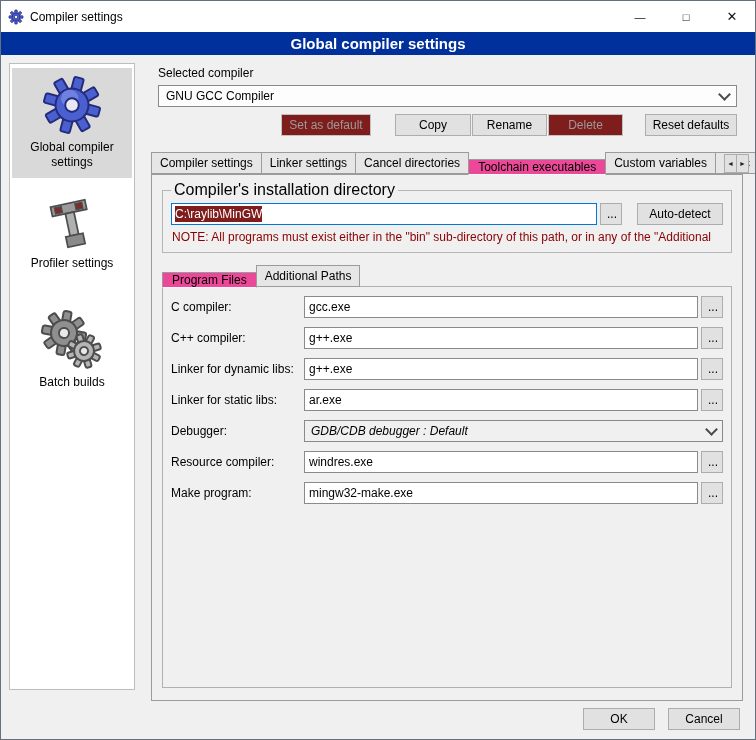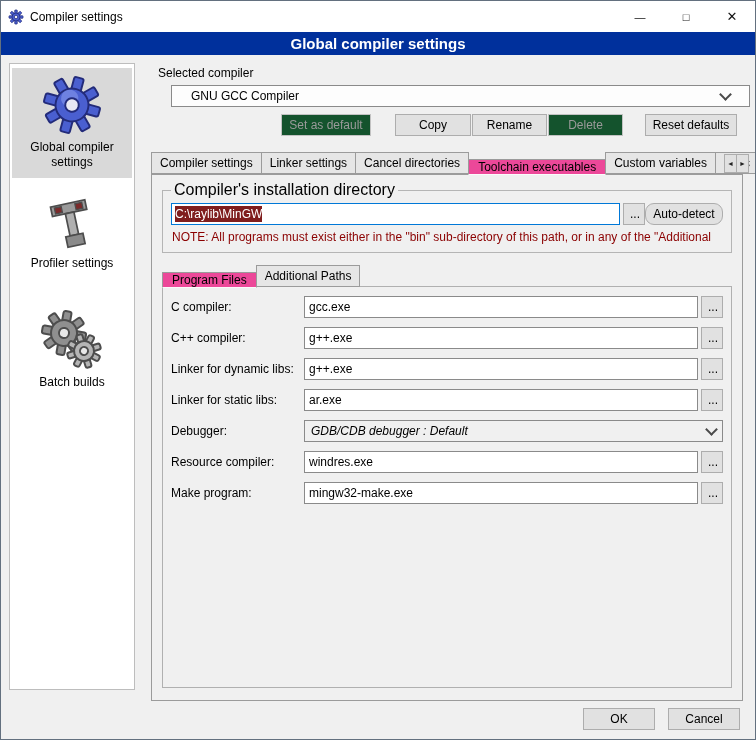--- a/index.html
+++ b/index.html
@@ -21,28 +21,28 @@
     border:1px solid #bdbdbd;box-sizing:border-box;text-align:center;padding-top:2px;}
   .sidebar-item{margin:2px 2px 0;padding:6px 2px 8px;cursor:default;}
   .sidebar-item.selected{background:#d9d9d9;}
   .sidebar-item .icon-box{display:flex;justify-content:center;align-items:center;}
   .sidebar-item .item-label{margin-top:4px;line-height:15px;}
   .sidebar-item.m2{margin-top:12px;}
   .sidebar-item.m3{margin-top:22px;}
   
   .main{position:absolute;left:145px;top:62px;width:603px;}
   .sc-label{margin:3px 0 5px 12px;}
-  .combo{margin-left:25px;width:579px;height:22px;box-sizing:border-box;background:#fdfdfd;
-    border:1px solid #8a8a8a;display:flex;align-items:center;justify-content:space-between;padding:0 19px;cursor:default;}
+  .combo{margin-left:12px;width:579px;height:22px;box-sizing:border-box;background:#fdfdfd;
+    border:1px solid #8a8a8a;display:flex;align-items:center;justify-content:space-between;padding:0 7px;cursor:default;}
   .chev{width:7px;height:7px;border-right:2px solid #4a4a4a;border-bottom:2px solid #4a4a4a;
     transform:rotate(45deg);margin-top:-4px;flex:none;}
   
   .btn{height:22px;box-sizing:border-box;background:#e1e1e1;border:1px solid #adadad;
     font-family:inherit;font-size:12px;color:#000;padding:0 6px;cursor:default;}
-  .btn:disabled{color:#9a9a9a;background:#14532d;border-color:#c2c2c2;}
+  .btn:disabled{color:#9a9a9a;background:#7f1d1d;border-color:#c2c2c2;}
   .btn-row{margin:7px 0 0 12px;width:579px;display:flex;align-items:center;}
   .sp1{width:123px;flex:none;}
   .sp2{width:24px;flex:none;}
   .w-setdef{width:90px;}
   .w-copy{width:76px;margin-right:1px;}
   .w-rename{width:75px;margin-right:1px;}
   .w-delete{width:75px;}
   .w-reset{width:92px;margin-left:auto;}
   
   .tabstrip{position:relative;margin:16px 0 0 5px;width:598px;display:flex;align-items:flex-end;}
@@ -57,21 +57,21 @@
   
   .panel{margin-left:5px;width:592px;height:527px;box-sizing:border-box;border:1px solid #9b9b9b;
     background:#f0f0f0;position:relative;z-index:1;}
   fieldset.groupbox{margin:6px 10px 0;border:1px solid #b5b5b5;padding:2px 8px 8px;}
   fieldset.groupbox legend{padding:0 3px;font-size:16px;}
   .dir-row{display:flex;align-items:center;margin-top:2px;}
   .dir-input{flex:1;height:22px;box-sizing:border-box;border:1px solid #0078d7;background:#fff;
     display:flex;align-items:center;padding:0 3px;cursor:text;}
   .dir-input .sel{background:#7f1d1d;color:#fff;padding:1px 0;}
   .mini-btn{width:22px;flex:none;margin-left:3px;}
-  .autodetect{width:78px;flex:none;margin-left:0;border-radius:9px;}
+  .autodetect{width:86px;flex:none;margin-left:15px;}
   .note{color:#8b0000;margin:5px 0 0 1px;white-space:nowrap;overflow:hidden;}
   
   .subtabs{margin:12px 0 0 10px;display:flex;align-items:flex-end;position:relative;z-index:2;}
   .subpanel{margin:-1px 10px 0;height:402px;box-sizing:border-box;border:1px solid #b0b0b0;
     background:#f0f0f0;padding:9px 8px;}
   .row{display:flex;align-items:center;margin-bottom:9px;}
   .row .f-label{width:133px;flex:none;}
   .row input{flex:1;height:22px;box-sizing:border-box;border:1px solid #8a8a8a;background:#fff;
     font-family:inherit;font-size:12px;padding:0 4px;}
   .combobox{flex:1;height:22px;box-sizing:border-box;border:1px solid #8a8a8a;background:#f0f0f0;

